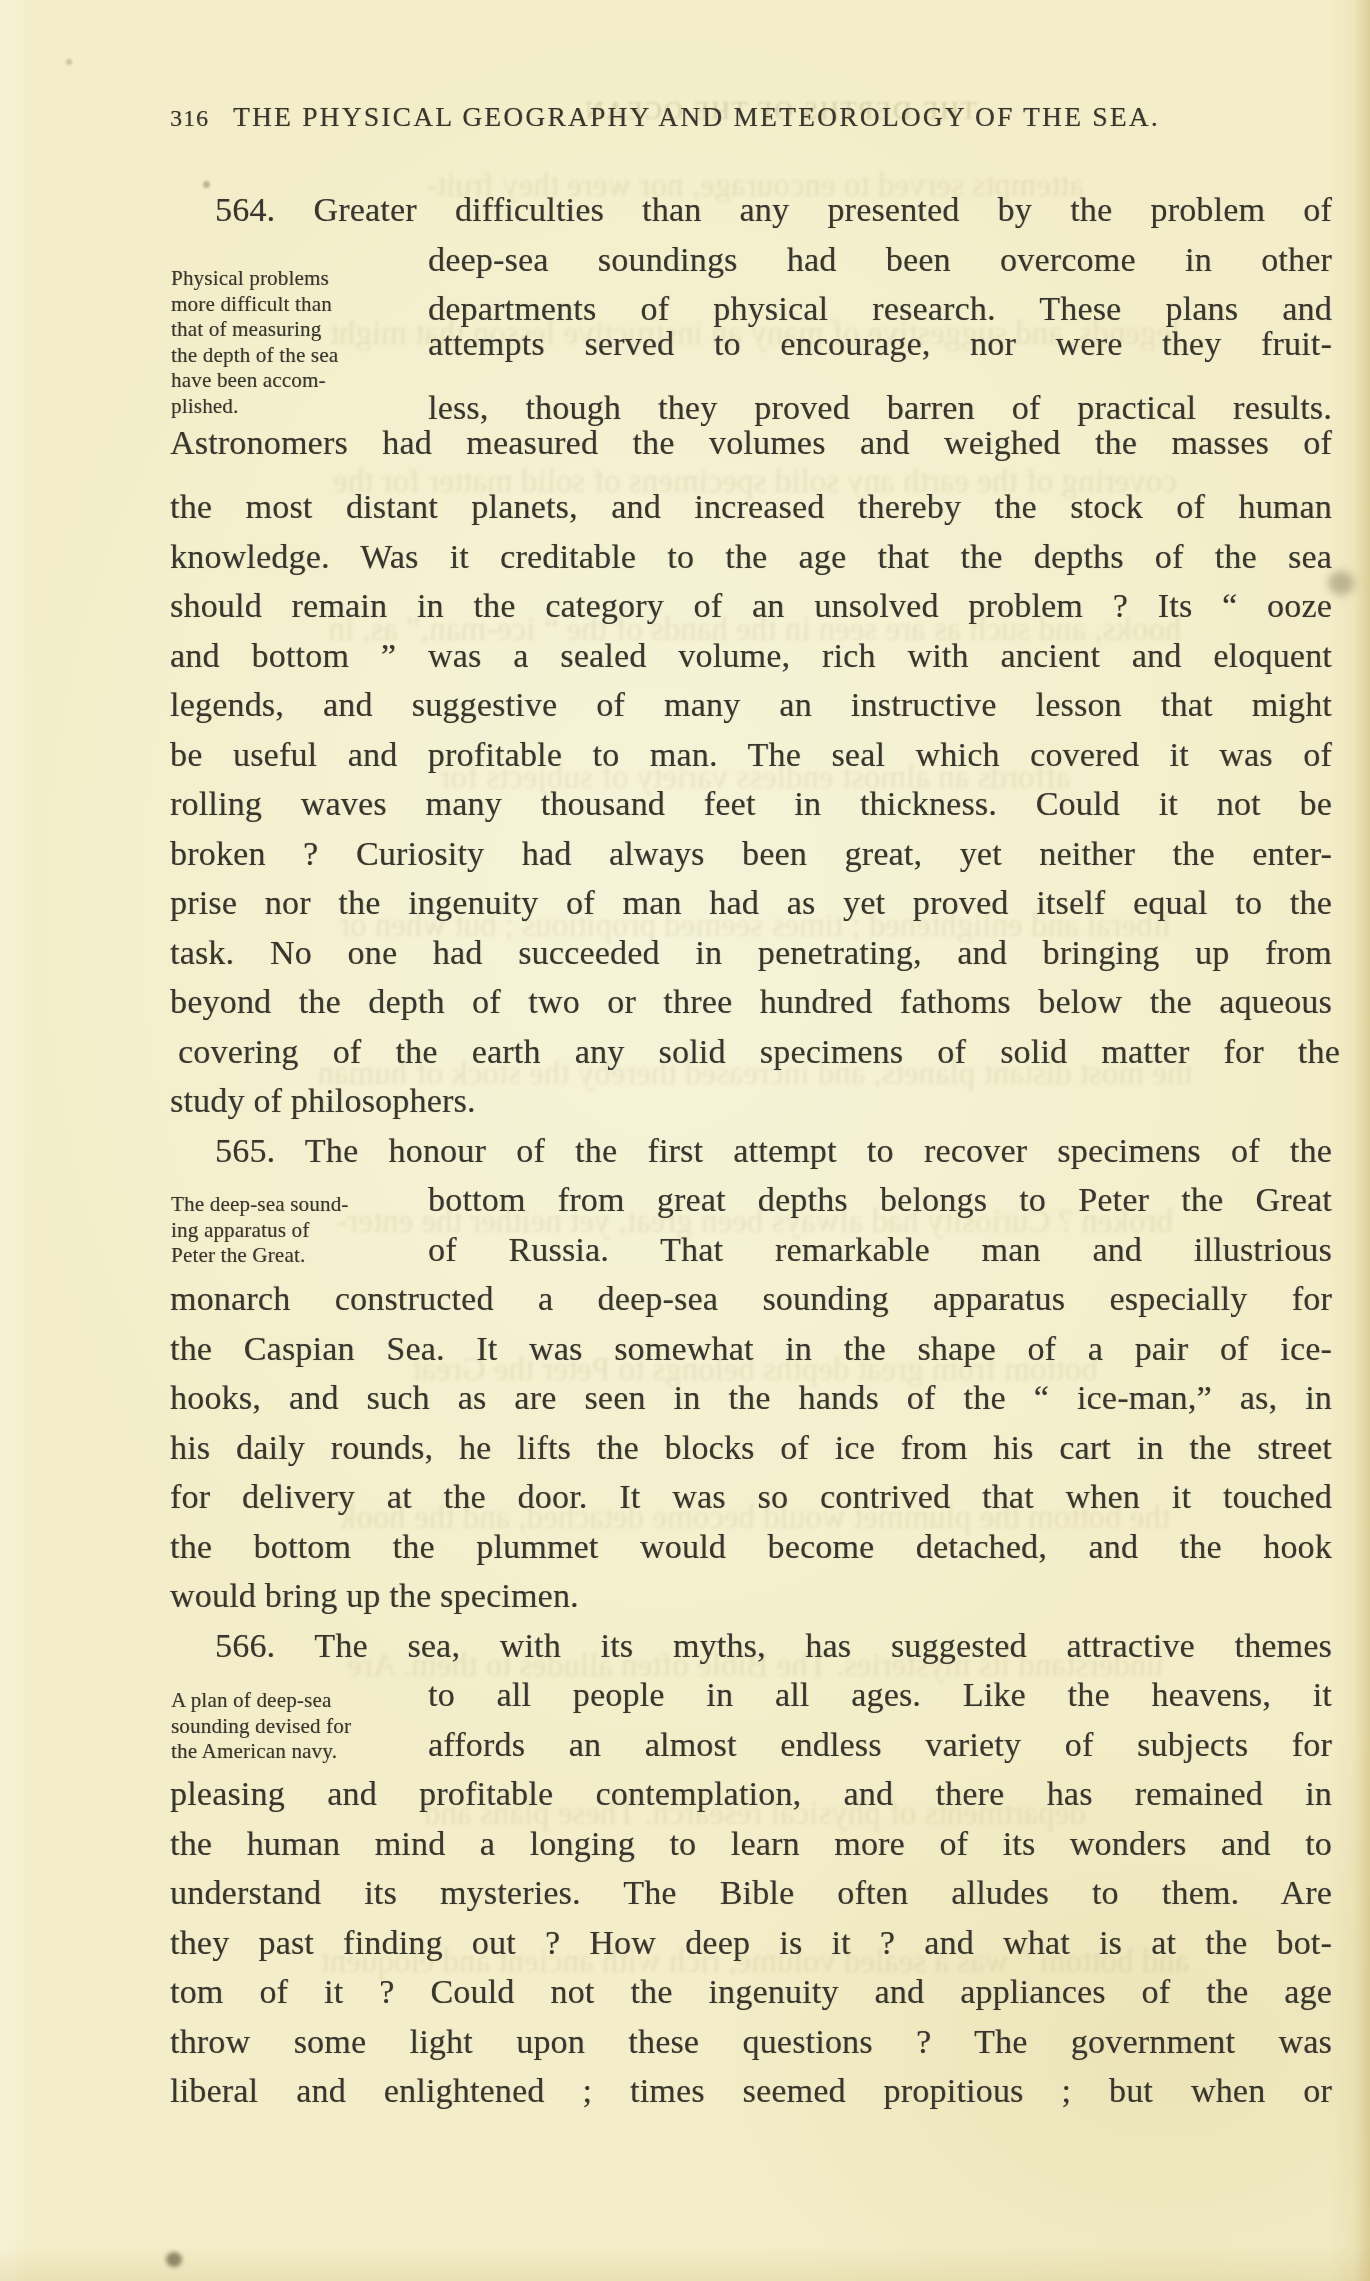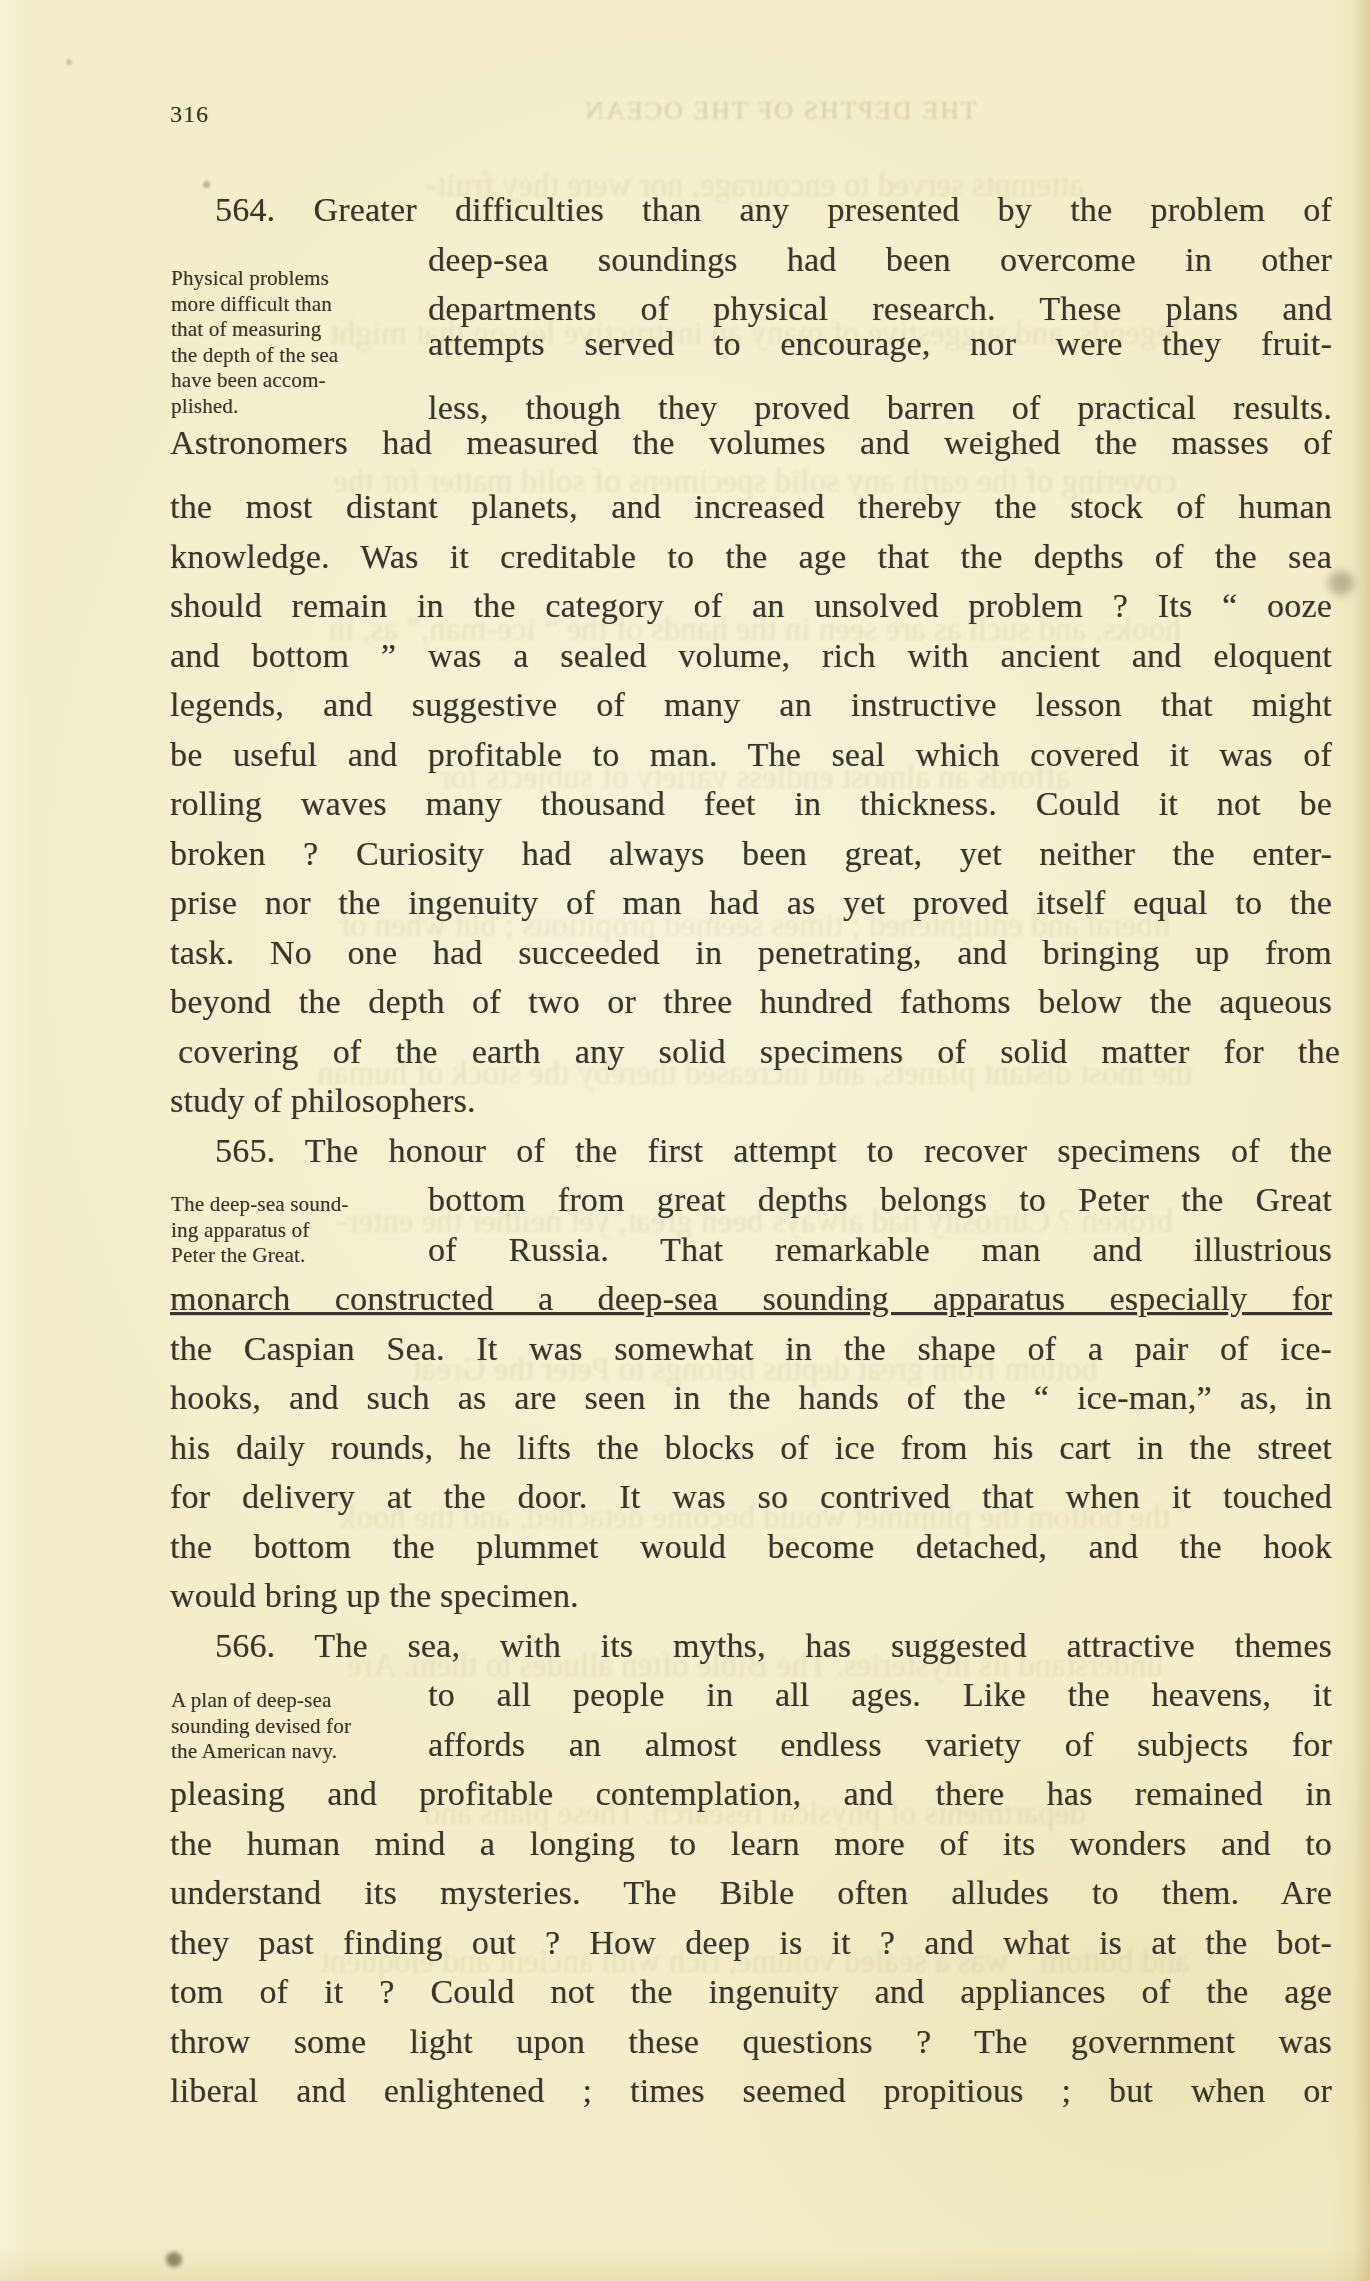--- a/index.html
+++ b/index.html
@@ -80,20 +80,21 @@
       <div class="ghost" style="top: 1196px;">broken ? Curiosity had always been great, yet neither the enter-</div>
       <div class="ghost" style="top: 1344px;">bottom from great depths belongs to Peter the Great</div>
       <div class="ghost" style="top: 1492px;">the bottom the plummet would become detached, and the hook</div>
       <div class="ghost" style="top: 1640px;">understand its mysteries. The Bible often alludes to them. Are</div>
       <div class="ghost" style="top: 1788px;">departments of physical research. These plans and</div>
       <div class="ghost" style="top: 1936px;">and bottom ” was a sealed volume, rich with ancient and eloquent</div>
     </div>
 
   <div id="header" class="ink">
     <span id="page-number">316</span>
+    <span id="running-title">THE PHYSICAL GEOGRAPHY AND METEOROLOGY OF THE SEA.</span>
   </div>
 
   <div id="body-text">
       <div class="bline ink indent" style="top: 185px;">564. Greater difficulties than any presented by the problem of</div>
       <div class="bline ink note" style="top: 234.5px;">deep-sea soundings had been overcome in other</div>
       <div class="bline ink note" style="top: 284px;">departments of physical research. These plans and</div>
       <div class="bline ink note" style="top: 319px;">attempts served to encourage, nor were they fruit-</div>
       <div class="bline ink note" style="top: 383px;">less, though they proved barren of practical results.</div>
       <div class="bline ink full" style="top: 418px;">Astronomers had measured the volumes and weighed the masses of</div>
       <div class="bline ink full" style="top: 482px;">the most distant planets, and increased thereby the stock of human</div>
@@ -105,21 +106,21 @@
       <div class="bline ink full" style="top: 779px;">rolling waves many thousand feet in thickness. Could it not be</div>
       <div class="bline ink full" style="top: 828.5px;">broken ? Curiosity had always been great, yet neither the enter-</div>
       <div class="bline ink full" style="top: 878px;">prise nor the ingenuity of man had as yet proved itself equal to the</div>
       <div class="bline ink full" style="top: 927.5px;">task. No one had succeeded in penetrating, and bringing up from</div>
       <div class="bline ink full" style="top: 977px;">beyond the depth of two or three hundred fathoms below the aqueous</div>
       <div class="bline ink full" style="top: 1026.5px; margin-left: 8px;">covering of the earth any solid specimens of solid matter for the</div>
       <div class="bline ink short" style="top: 1076px;">study of philosophers.</div>
       <div class="bline ink indent" style="top: 1125.5px;">565. The honour of the first attempt to recover specimens of the</div>
       <div class="bline ink note" style="top: 1175px;">bottom from great depths belongs to Peter the Great</div>
       <div class="bline ink note" style="top: 1224.5px;">of Russia. That remarkable man and illustrious</div>
-      <div class="bline ink full" style="top: 1274px; text-decoration: underline;">monarch constructed a deep-sea sounding apparatus especially for</div>
+      <div class="bline ink full" style="top: 1274px;">monarch constructed a deep-sea sounding apparatus especially for</div>
       <div class="bline ink full" style="top: 1323.5px;">the Caspian Sea. It was somewhat in the shape of a pair of ice-</div>
       <div class="bline ink full" style="top: 1373px;">hooks, and such as are seen in the hands of the “ ice-man,” as, in</div>
       <div class="bline ink full" style="top: 1422.5px;">his daily rounds, he lifts the blocks of ice from his cart in the street</div>
       <div class="bline ink full" style="top: 1472px;">for delivery at the door. It was so contrived that when it touched</div>
       <div class="bline ink full" style="top: 1521.5px;">the bottom the plummet would become detached, and the hook</div>
       <div class="bline ink short" style="top: 1571px;">would bring up the specimen.</div>
       <div class="bline ink indent" style="top: 1620.5px;">566. The sea, with its myths, has suggested attractive themes</div>
       <div class="bline ink note" style="top: 1670px;">to all people in all ages. Like the heavens, it</div>
       <div class="bline ink note" style="top: 1719.5px;">affords an almost endless variety of subjects for</div>
       <div class="bline ink full" style="top: 1769px;">pleasing and profitable contemplation, and there has remained in</div>

